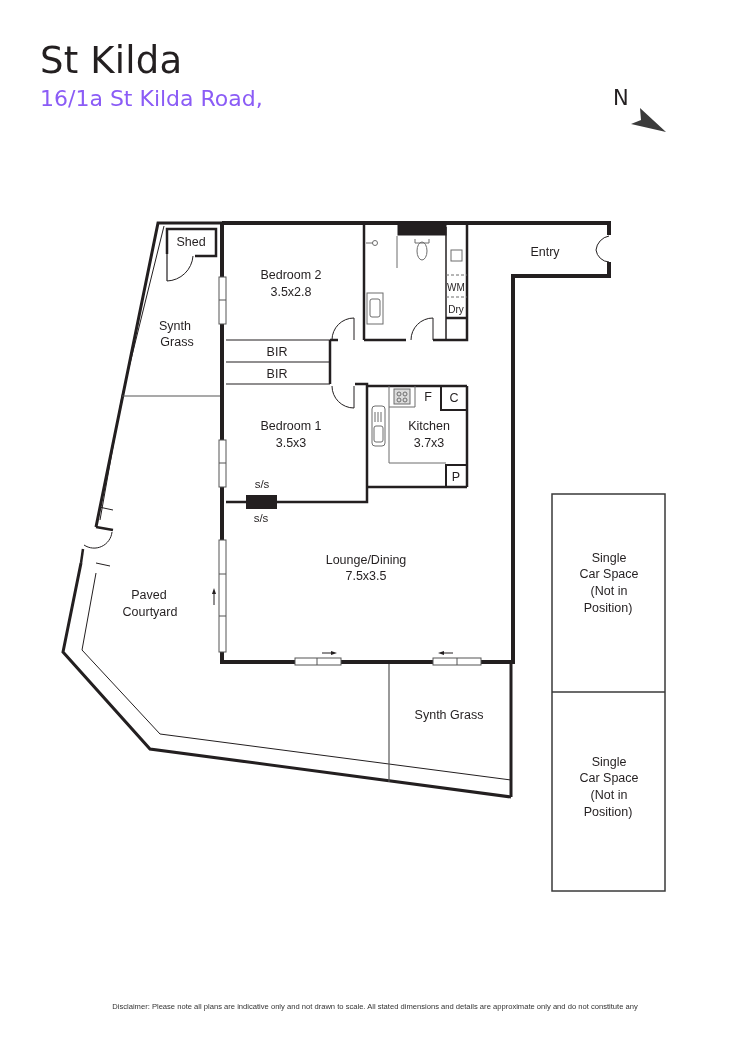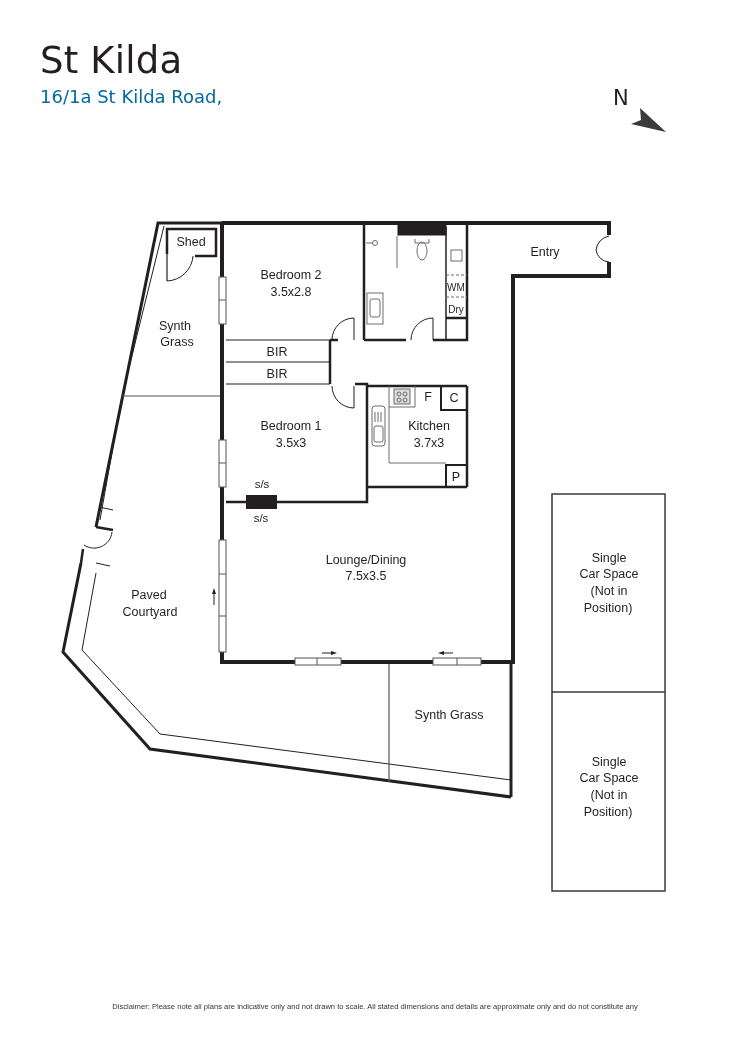--- a/index.html
+++ b/index.html
@@ -1,21 +1,21 @@
 <!DOCTYPE html>
 <html><head>
 <meta charset="utf-8">
 <style>
   html, body { margin: 0; padding: 0; background: #ffffff; }
   body { width: 750px; height: 1061px; position: relative; overflow: hidden;
          font-family: "DejaVu Sans", "Liberation Sans", sans-serif; color: #231f20; }
   .title { position: absolute; left: 40px; top: 42px; font-size: 37px; font-weight: 400;
            letter-spacing: 0.2px; line-height: 1; color: #231f20; text-align: center; }
-  .subtitle { position: absolute; left: 40px; top: 88px; font-size: 18px; font-weight: 400;
-              line-height: 1; color: #0369a1; }
+  .subtitle { position: absolute; left: 40px; top: 88px; font-size: 22px; font-weight: 400;
+              line-height: 1; color: #8b5cf6; }
   .compass { position: absolute; left: 610px; top: 84px; width: 64px; height: 56px; }
   .compass-n { position: absolute; left: 3px; top: 2px; font-size: 21px; color: #231f20; }
   .plan { position: absolute; left: 0; top: 0; width: 750px; height: 1061px; }
   .plan text { font-family: "Liberation Sans", "DejaVu Sans", sans-serif; fill: #231f20; }
   .disclaimer { position: absolute; left: 0; top: 998px; width: 750px; text-align: center;
                 font-family: "Liberation Sans", sans-serif; font-size: 7.6px; line-height: 17px; color: #333; }
   .disclaimer span { display: block; }
 </style>
 </head>
 <body>

